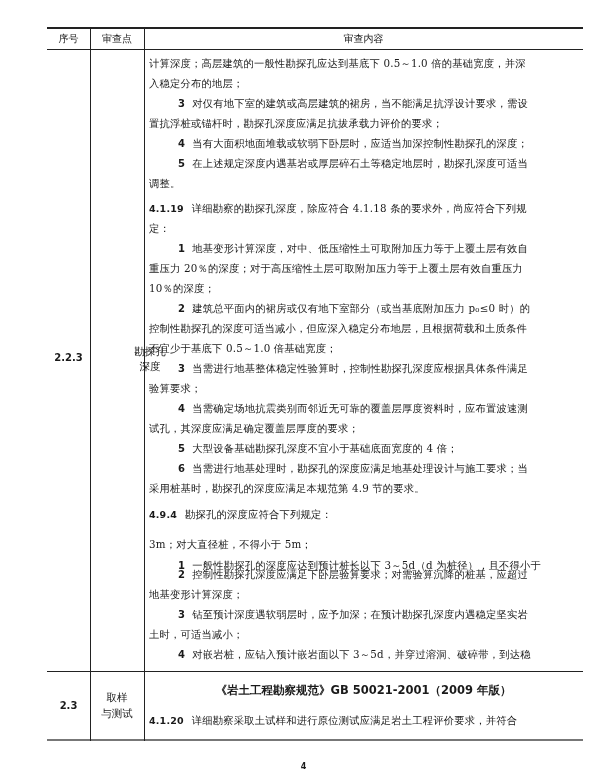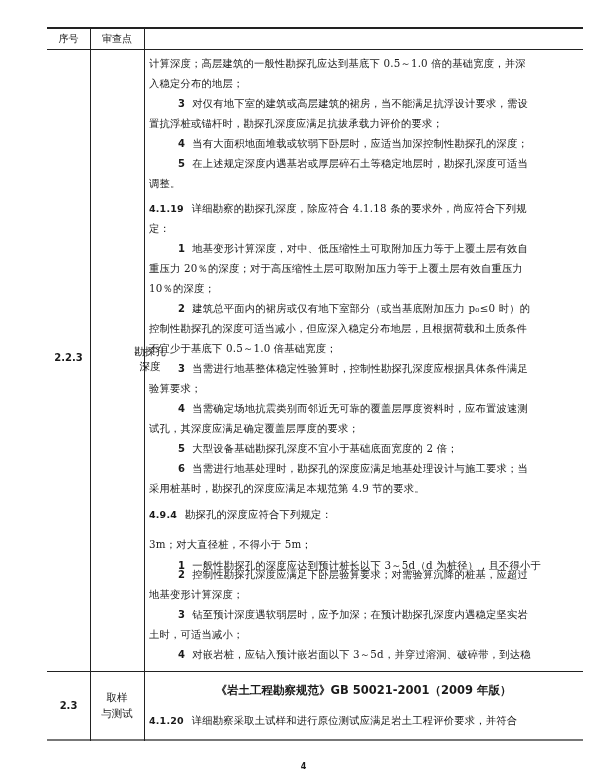--- a/index.html
+++ b/index.html
@@ -30,20 +30,21 @@
   <div class="hline thick" style="left:47px; width:536px; top:27px;"></div>
   <div class="hline" style="left:47px; width:536px; top:49px;"></div>
   <div class="hline" style="left:47px; width:536px; top:671px;"></div>
   <div class="hline bottom" style="left:47px; width:536px; top:739px;"></div>
 
   <div class="vline" style="left:90px; top:27px; height:714px;"></div>
   <div class="vline" style="left:144px; top:27px; height:714px;"></div>
 
   <div class="hdr" style="left:47px; width:43px;">序号</div>
   <div class="hdr" style="left:90px; width:54px;">审查点</div>
+  <div class="hdr" style="left:144px; width:439px;">审查内容</div>
 
   <div class="rownum" style="left:47px; width:43px; top:352px;">2.2.3</div>
   <div class="cell-text" style="left:90px; width:54px; top:344px; line-height:15px;padding-left:33px;">
     <div>勘探孔</div>
     <div>深度</div>
   </div>
 
   <div>
     <div class="line" style="top:56px;"><span>计算深度；高层建筑的一般性勘探孔应达到基底下 0.5～1.0 倍的基础宽度，并深</span></div>
     <div class="line" style="top:76px;"><span>入稳定分布的地层；</span></div>
@@ -58,21 +59,21 @@
     <div class="line ind" style="top:241px;"><span class="num">1</span><span>地基变形计算深度，对中、低压缩性土可取附加压力等于上覆土层有效自</span></div>
     <div class="line" style="top:261px;"><span>重压力 20％的深度；对于高压缩性土层可取附加压力等于上覆土层有效自重压力</span></div>
     <div class="line" style="top:281px;"><span>10％的深度；</span></div>
     <div class="line ind" style="top:301px;"><span class="num">2</span><span>建筑总平面内的裙房或仅有地下室部分（或当基底附加压力 p₀≤0 时）的</span></div>
     <div class="line" style="top:321px;"><span>控制性勘探孔的深度可适当减小，但应深入稳定分布地层，且根据荷载和土质条件</span></div>
     <div class="line" style="top:341px;"><span>不宜少于基底下 0.5～1.0 倍基础宽度；</span></div>
     <div class="line ind" style="top:361px;"><span class="num">3</span><span>当需进行地基整体稳定性验算时，控制性勘探孔深度应根据具体条件满足</span></div>
     <div class="line" style="top:381px;"><span>验算要求；</span></div>
     <div class="line ind" style="top:401px;"><span class="num">4</span><span>当需确定场地抗震类别而邻近无可靠的覆盖层厚度资料时，应布置波速测</span></div>
     <div class="line" style="top:421px;"><span>试孔，其深度应满足确定覆盖层厚度的要求；</span></div>
-    <div class="line ind" style="top:441px;"><span class="num">5</span><span>大型设备基础勘探孔深度不宜小于基础底面宽度的 2 倍；</span></div>
+    <div class="line ind" style="top:441px;"><span class="num">5</span><span>大型设备基础勘探孔深度不宜小于基础底面宽度的 4 倍；</span></div>
     <div class="line ind" style="top:461px;"><span class="num">6</span><span>当需进行地基处理时，勘探孔的深度应满足地基处理设计与施工要求；当</span></div>
     <div class="line" style="top:481px;"><span>采用桩基时，勘探孔的深度应满足本规范第 4.9 节的要求。</span></div>
 
     <div class="line" style="top:507px;"><span class="clause">4.9.4</span><span>勘探孔的深度应符合下列规定：</span></div>
     <div class="line ind" style="top:527px;margin-top:31px;"><span class="num">1</span><span>一般性勘探孔的深度应达到预计桩长以下 3～5d（d 为桩径），且不得小于</span></div>
     <div class="line" style="top:537px;"><span>3m；对大直径桩，不得小于 5m；</span></div>
     <div class="line ind" style="top:567px;"><span class="num">2</span><span>控制性勘探孔深度应满足下卧层验算要求；对需验算沉降的桩基，应超过</span></div>
     <div class="line" style="top:587px;"><span>地基变形计算深度；</span></div>
     <div class="line ind" style="top:607px;"><span class="num">3</span><span>钻至预计深度遇软弱层时，应予加深；在预计勘探孔深度内遇稳定坚实岩</span></div>
     <div class="line" style="top:627px;"><span>土时，可适当减小；</span></div>

